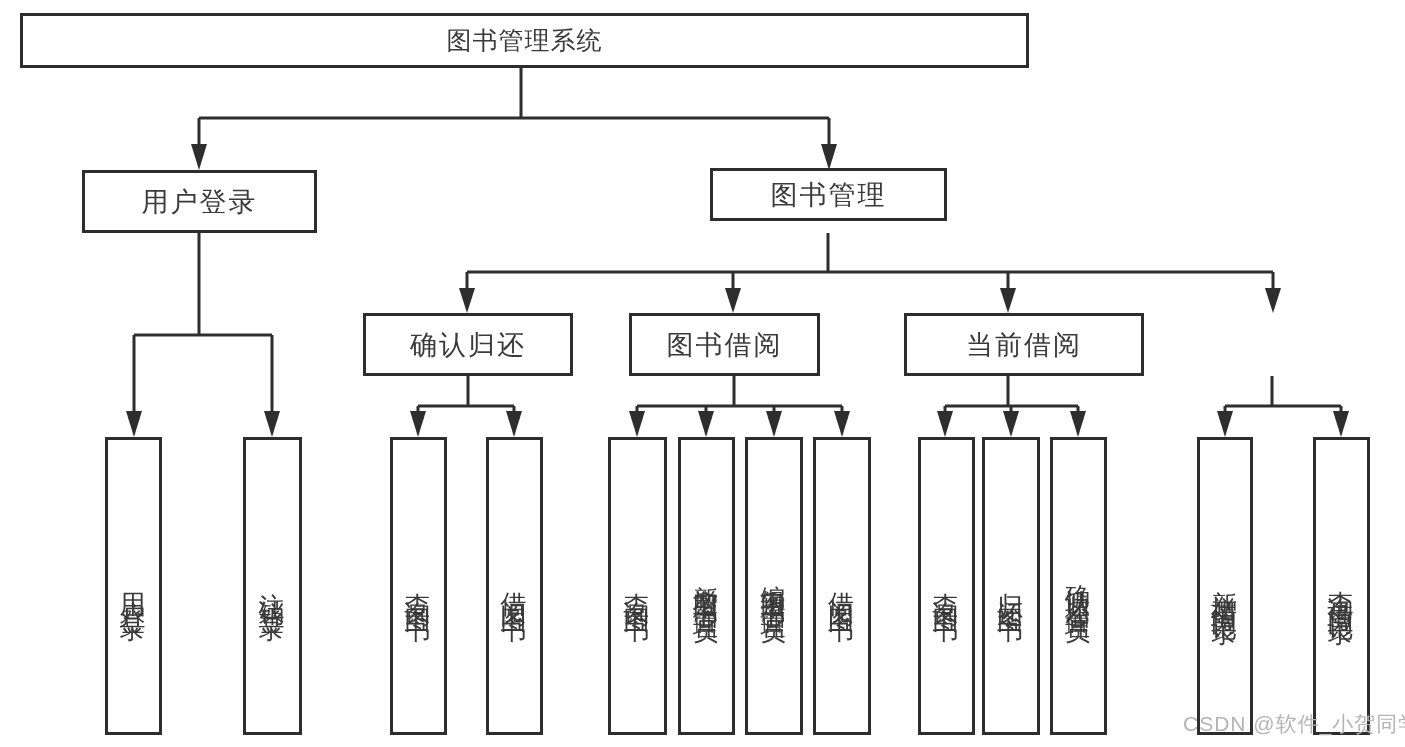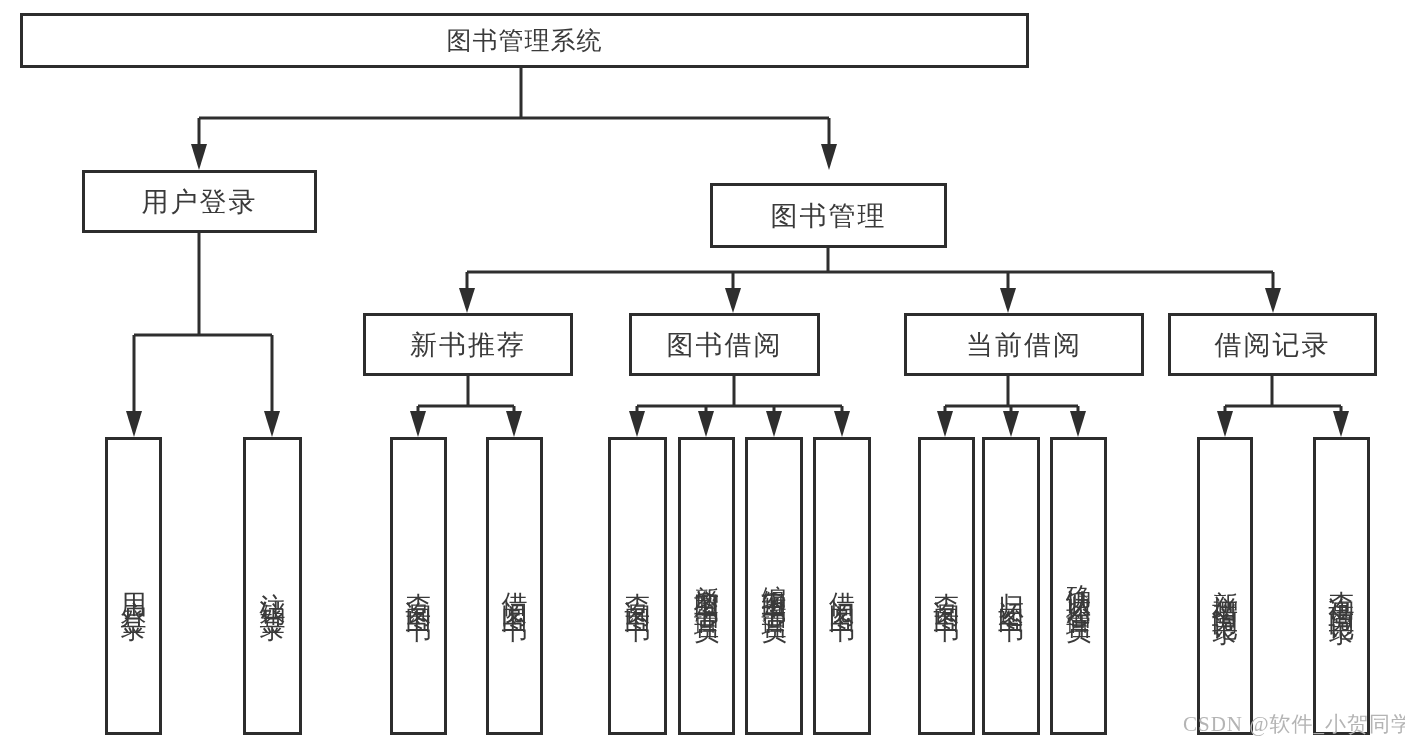--- a/index.html
+++ b/index.html
@@ -1,36 +1,36 @@
 <!DOCTYPE html>
 <html><head>
 <meta charset="utf-8">
 <style>
   html,body{margin:0;padding:0;background:#ffffff;}
   #canvas{
     position:relative;
     width:1405px;height:747px;
     background:#ffffff;
-    font-family:Liberation Serif, serif;
+    font-family:Liberation Sans, sans-serif;
     overflow:hidden;
   }
   #connectors{position:absolute;left:0;top:0;width:1405px;height:747px;}
   .node{
     position:absolute;
     background:#ffffff;
     border:3px solid #2d2d2d;
     box-sizing:border-box;
     display:flex;align-items:center;justify-content:center;
     color:#3a3a3a;
     z-index:2;
   }
   .hnode{font-size:27px;letter-spacing:2px;}
   .root{left:20px;top:13px;width:1009px;height:55px;font-size:25px;letter-spacing:1px;}
   #box-user{left:82px;top:170px;width:235px;height:63px;}
-  #box-mgmt{left:710px;top:168px;width:237px;height:65px;margin-top:15px;}
+  #box-mgmt{left:710px;top:168px;width:237px;height:53px;}
   #box-new{left:363px;top:313px;width:210px;height:63px;}
   #box-borrow{left:629px;top:313px;width:191px;height:63px;}
   #box-current{left:904px;top:313px;width:240px;height:63px;}
   #box-records{left:1168px;top:313px;width:209px;height:63px;}
   .leaf{
     top:437px;height:298px;
     writing-mode:vertical-rl;
     text-orientation:mixed;
     font-size:26px;letter-spacing:8px;
     padding-top:4px;
@@ -99,24 +99,23 @@
       <polygon points="1217,411 1233,411 1225,437"></polygon>
       <polygon points="1333,411 1349,411 1341,437"></polygon>
     </g>
   </svg>
 
   <div class="node root hnode">图书管理系统</div>
 
   <div class="node hnode" id="box-user">用户登录</div>
   <div class="node hnode" id="box-mgmt">图书管理</div>
 
-  <div class="node hnode" id="box-new">新书推荐</div>
+  <div class="node hnode" id="box-new">确认归还</div>
   <div class="node hnode" id="box-borrow">图书借阅</div>
   <div class="node hnode" id="box-current">当前借阅</div>
-  <div class="node hnode" id="box-records">借阅记录</div>
 
   <div class="node leaf" id="leaf-u1">用户登录</div>
   <div class="node leaf" id="leaf-u2">注销登录</div>
 
   <div class="node leaf" id="leaf-n1">查询图书</div>
   <div class="node leaf" id="leaf-n2">借阅图书</div>
 
   <div class="node leaf" id="leaf-j1">查询图书</div>
   <div class="node leaf len9" id="leaf-j2">新增图书（管理员）</div>
   <div class="node leaf len9" id="leaf-j3">编辑图书（管理员）</div>

